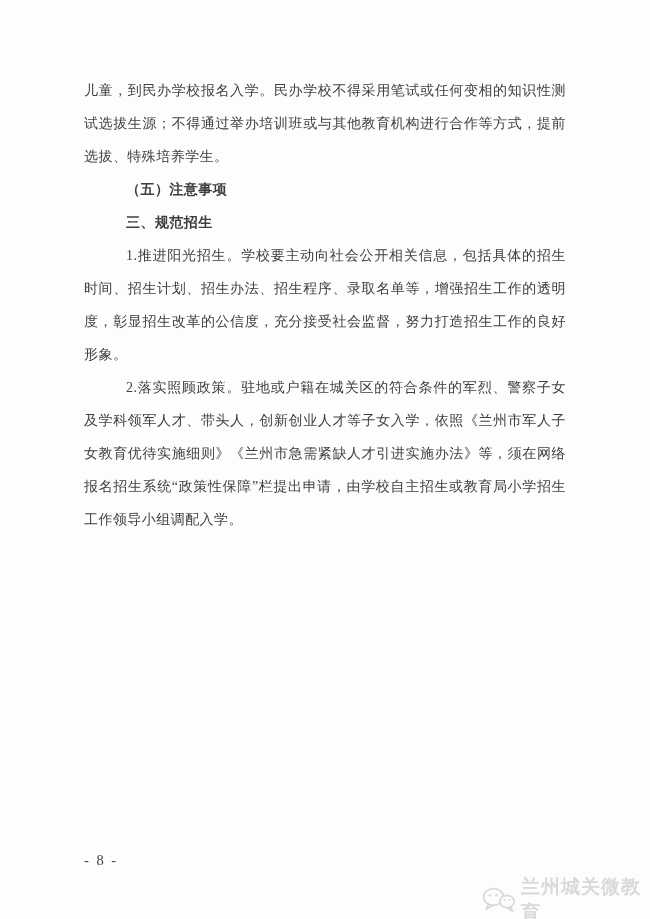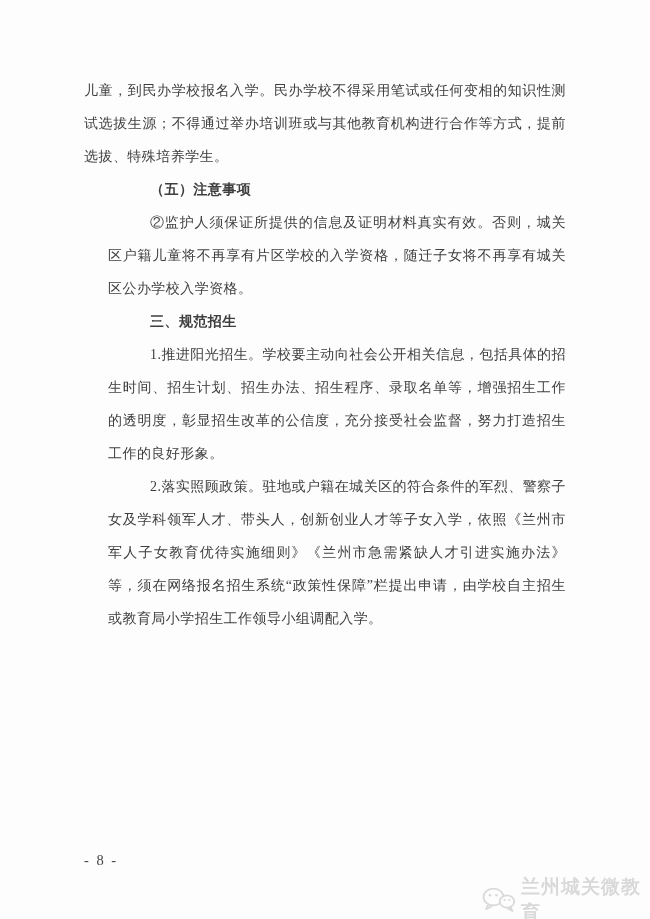--- a/index.html
+++ b/index.html
@@ -25,21 +25,20 @@
   .para {
     margin: 0;
     font-size: 14px;
     line-height: 33px;
     letter-spacing: 0.45px;
     text-align: justify;
     word-break: break-all;
   }
   .para.indent {
     text-indent: 42px;
-    margin-left: 24px;
   }
   .para.heading {
     font-weight: 700;
   }
   .lead {
     font-weight: 400;
   }
   .page-number {
     position: absolute;
     left: 84px;
@@ -72,21 +71,20 @@
 
 <div class="page">
 
   <div class="content">
 
     <p class="para">儿童，到民办学校报名入学。民办学校不得采用笔试或任何变相的知识性测试选拔生源；不得通过举办培训班或与其他教育机构进行合作等方式，提前选拔、特殊培养学生。</p>
 
     <p class="para indent heading">（五）注意事项</p>
 
 
-    <p class="para indent">②监护人须保证所提供的信息及证明材料真实有效。否则，城关区户籍儿童将不再享有片区学校的入学资格，随迁子女将不再享有城关区公办学校入学资格。</p>
 
 
     <p class="para indent heading">三、规范招生</p>
 
     <p class="para indent">
       <span class="lead">1.推进阳光招生。</span><span>学校要主动向社会公开相关信息，包括具体的招生时间、招生计划、招生办法、招生程序、录取名单等，增强招生工作的透明度，彰显招生改革的公信度，充分接受社会监督，努力打造招生工作的良好形象。</span>
     </p>
 
     <p class="para indent">
       <span class="lead">2.落实照顾政策。</span><span>驻地或户籍在城关区的符合条件的军烈、警察子女及学科领军人才、带头人，创新创业人才等子女入学，依照《兰州市军人子女教育优待实施细则》《兰州市急需紧缺人才引进实施办法》等，须在网络报名招生系统“政策性保障”栏提出申请，由学校自主招生或教育局小学招生工作领导小组调配入学。</span>

